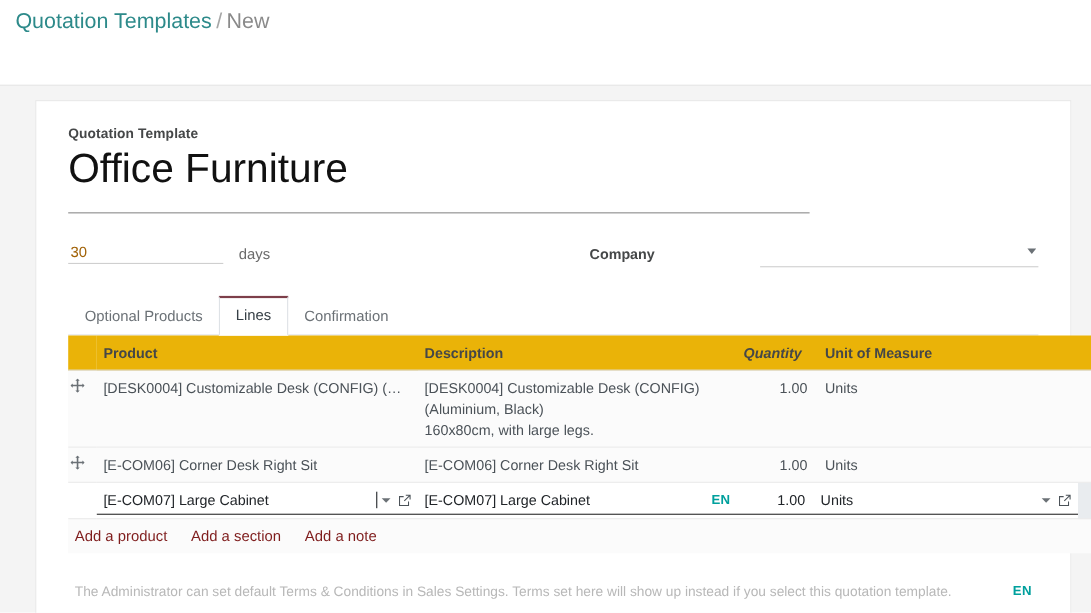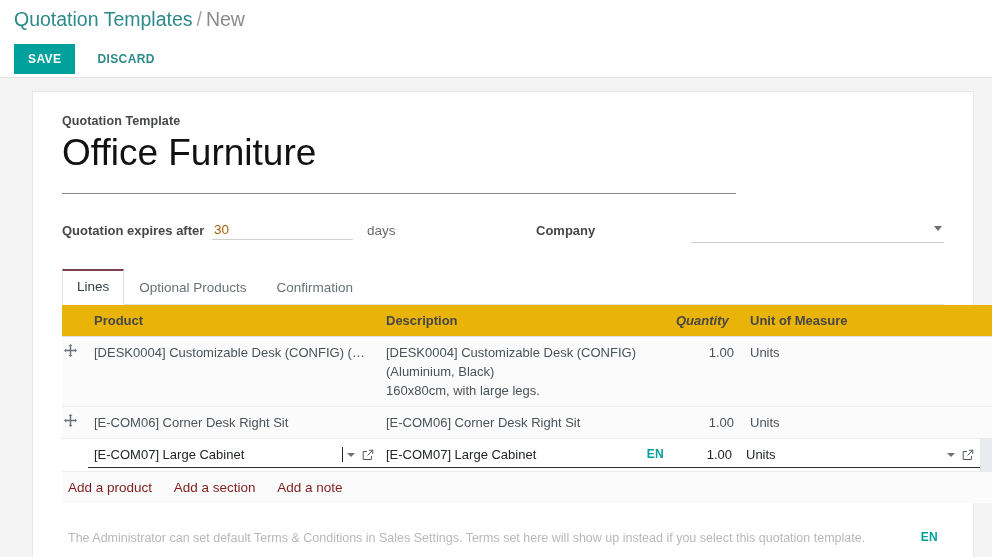--- a/index.html
+++ b/index.html
@@ -334,55 +334,50 @@
   .handle-icon { display: inline-block; line-height: 0; cursor: grab; }
   .trash-icon { display: inline-block; line-height: 0; cursor: pointer; }
 </style>
 </head>
 <body>
 
 <div class="control-panel">
   <div class="breadcrumb">
     <span class="bc-link">Quotation Templates</span><span class="bc-sep">/</span><span class="bc-active">New</span>
   </div>
-  <div class="btn-row">
-    <button class="btn-save">SAVE</button>
-    <button class="btn-discard">DISCARD</button>
-  </div>
 </div>
 
 <div class="page-bg">
   <div class="sheet">
 
     <div>
       <div class="field-label-sm">Quotation Template</div>
       <div class="title-wrap">
         <div class="title-text">Office Furniture</div>
       </div>
     </div>
 
     <div class="field-grid">
       <div class="col-left">
-        <div class="fl left-lbl">Quotation expires after</div>
         <input class="inp-underline inp-days" type="text" value="30" style="">
         <span class="suffix-days">days</span>
       </div>
       <div class="col-right">
         <div class="fl right-lbl">Company</div>
         <div class="company-field">
           <input class="company-input" type="text" value="" style="">
           <span class="caret-down"></span>
         </div>
       </div>
     </div>
 
     <div class="notebook">
       <div class="tabs">
+        <div class="tab">Optional Products</div>
         <div class="tab active">Lines</div>
-        <div class="tab">Optional Products</div>
         <div class="tab">Confirmation</div>
       </div>
 
       <table class="lines-table">
         <thead>
           <tr>
             <th class="th-handle"></th>
             <th class="th-product">Product</th>
             <th class="th-desc">Description</th>
             <th class="th-qty">Quantity</th>

